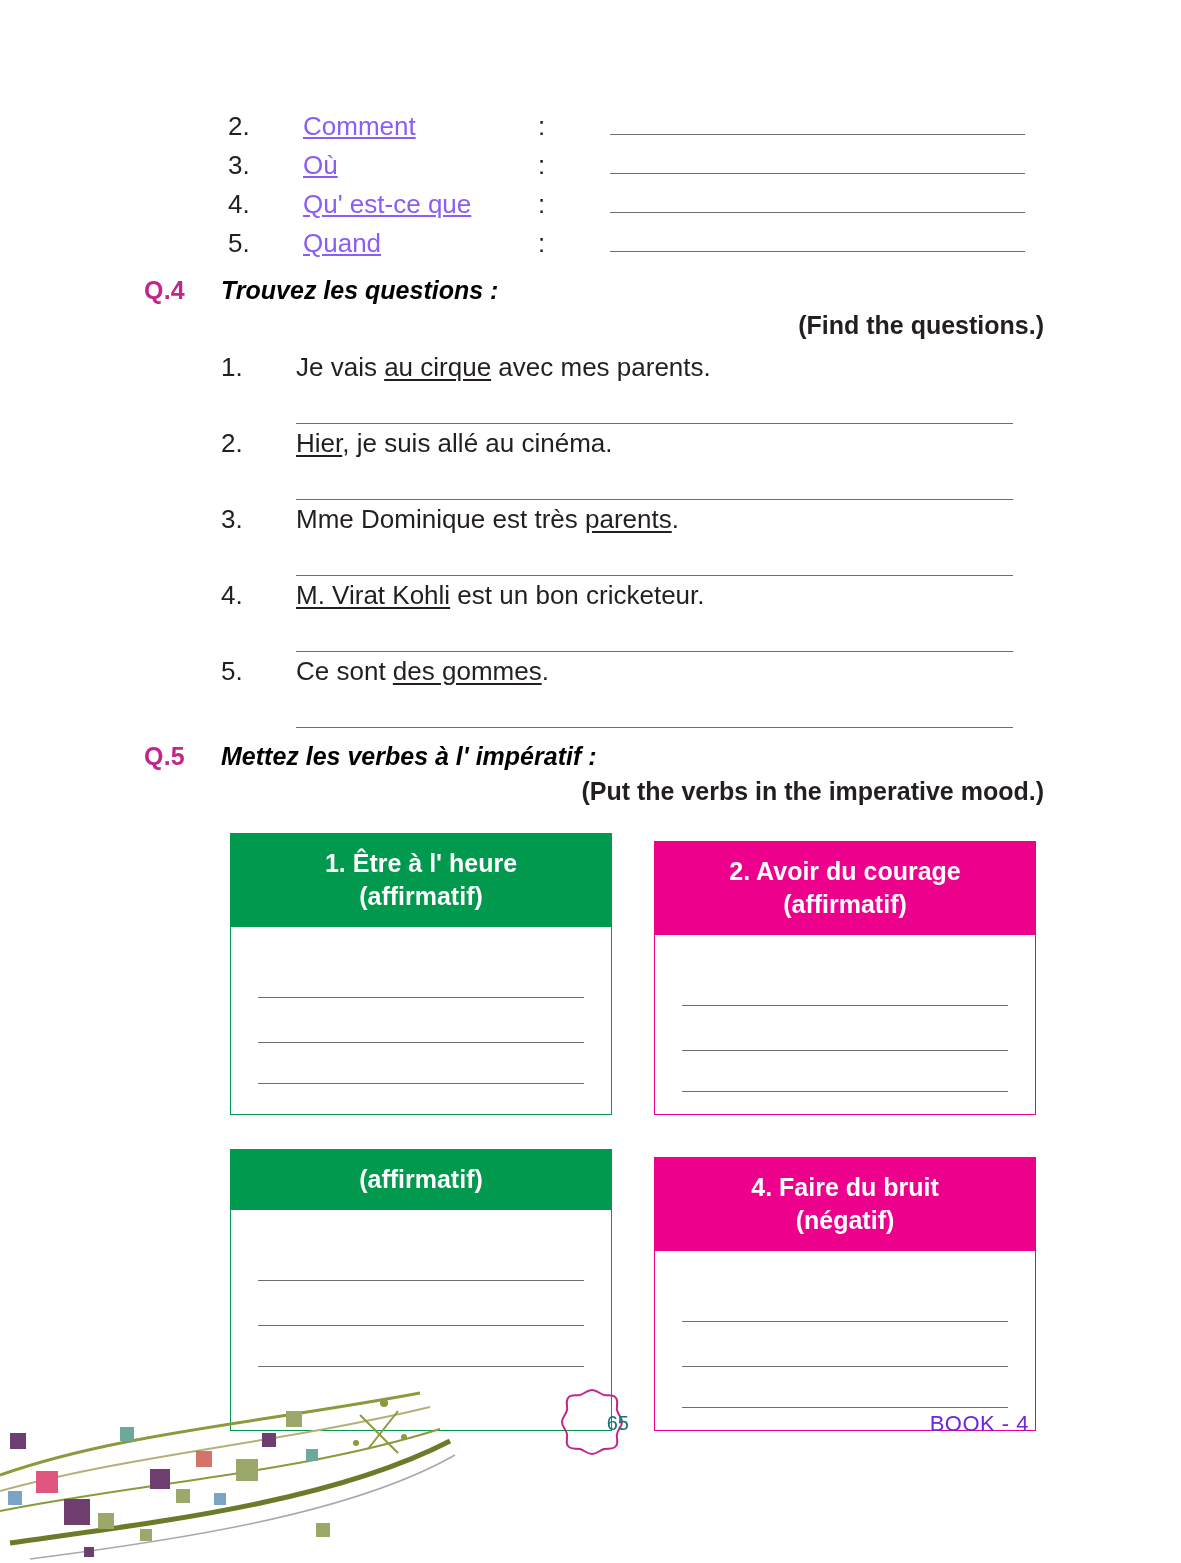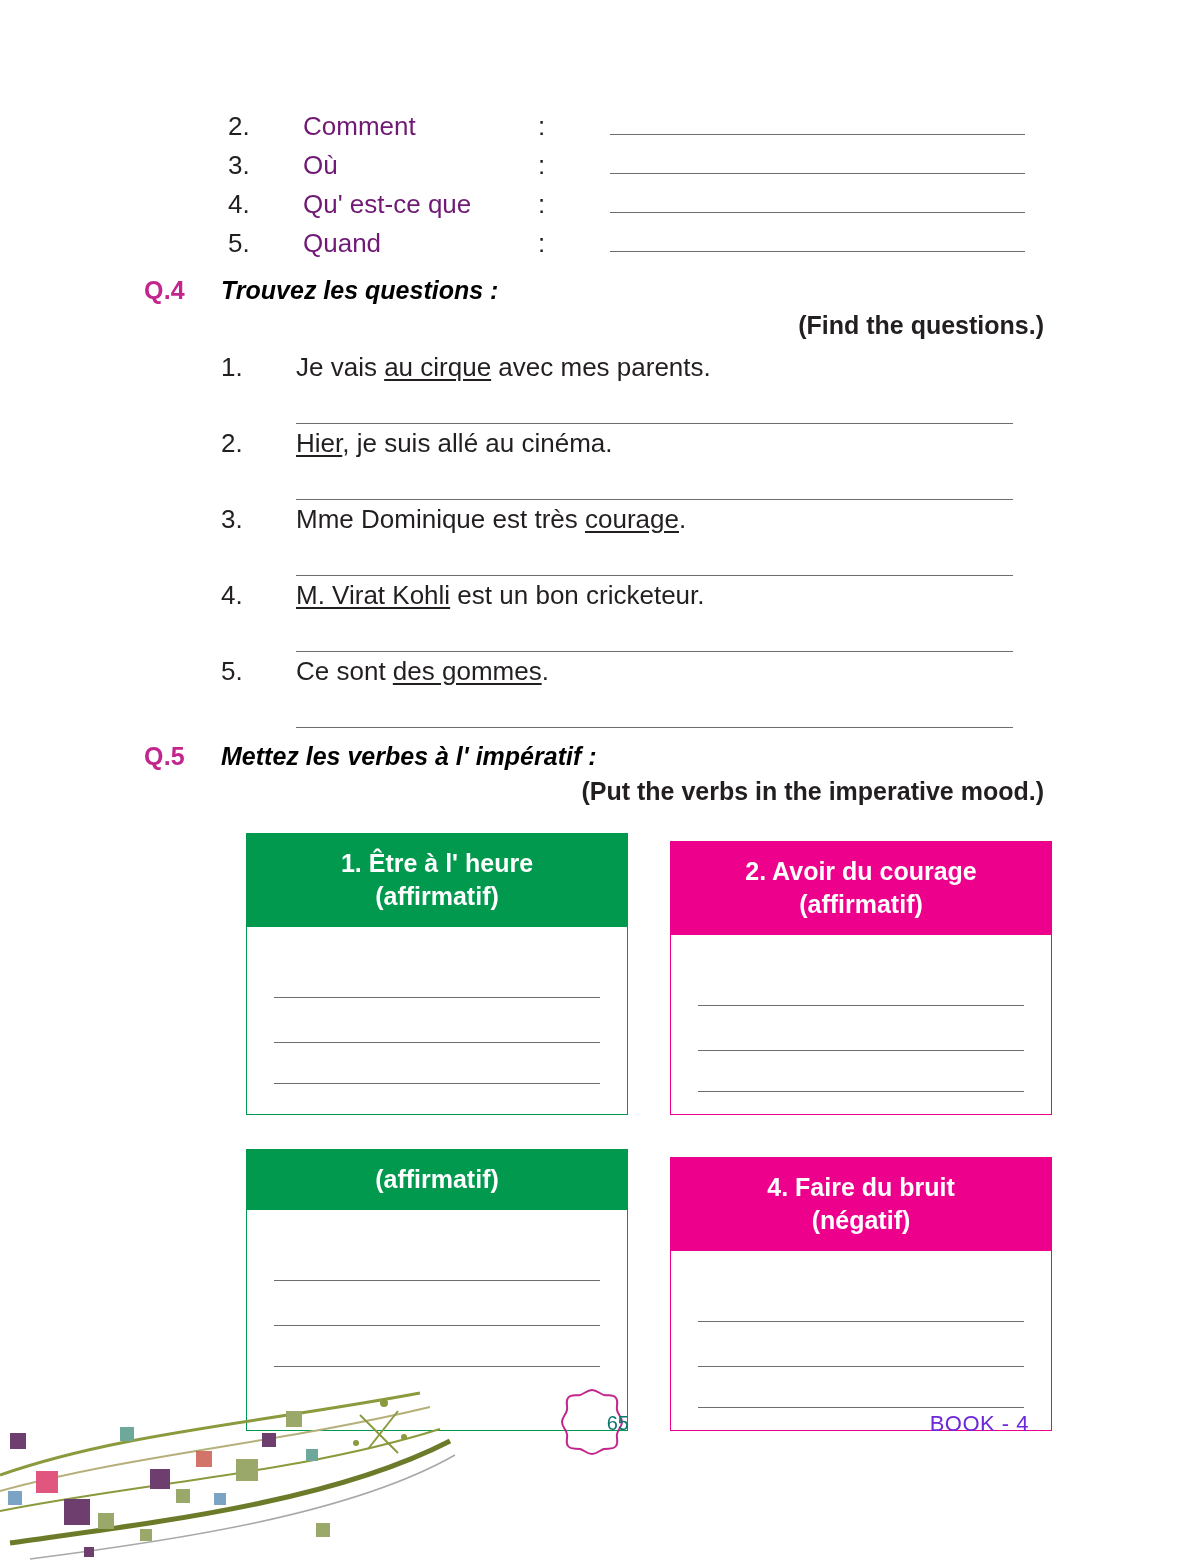--- a/index.html
+++ b/index.html
@@ -35,21 +35,22 @@
     height: 39px;
   }
   .top-num {
     width: 75px;
     font-size: 26px;
     color: #231f20;
   }
   .top-word {
     width: 235px;
     font-size: 26px;
-    color: #701a75;
+    color: #8b5cf6;
+    text-decoration: underline;
   }
   .top-colon {
     width: 72px;
     font-size: 26px;
     color: #231f20;
   }
   .top-blank {
     flex: 1;
     border-bottom: 1.6px solid #6d6e71;
     height: 24px;
@@ -114,21 +115,21 @@
   .q4-blank {
     margin-left: 75px;
     border-bottom: 1.6px solid #6d6e71;
     height: 40px;
     width: 717px;
   }
 
   
   .boxes {
     position: absolute;
-    left: 246px;
+    left: 230px;
     top: 833px;
     width: 880px;
   }
   .box-row {
     display: flex;
     gap: 42px;
     margin-bottom: 34px;
   }
   .box {
     width: 380px;
@@ -258,21 +259,21 @@
       <div class="q4-item">
         <div class="q4-line">
           <span class="q4-num">2.</span>
           <span class="q4-text"><span></span><u>Hier</u><span>, je suis allé au cinéma.</span></span>
         </div>
         <div class="q4-blank"></div>
       </div>
       <div class="q4-item">
         <div class="q4-line">
           <span class="q4-num">3.</span>
-          <span class="q4-text"><span>Mme Dominique est très </span><u>courage</u><span>.</span></span>
+          <span class="q4-text"><span>Mme Dominique est très </span><u>parents</u><span>.</span></span>
         </div>
         <div class="q4-blank"></div>
       </div>
       <div class="q4-item">
         <div class="q4-line">
           <span class="q4-num">4.</span>
           <span class="q4-text"><span></span><u>M. Virat Kohli</u><span> est un bon cricketeur.</span></span>
         </div>
         <div class="q4-blank"></div>
       </div>

